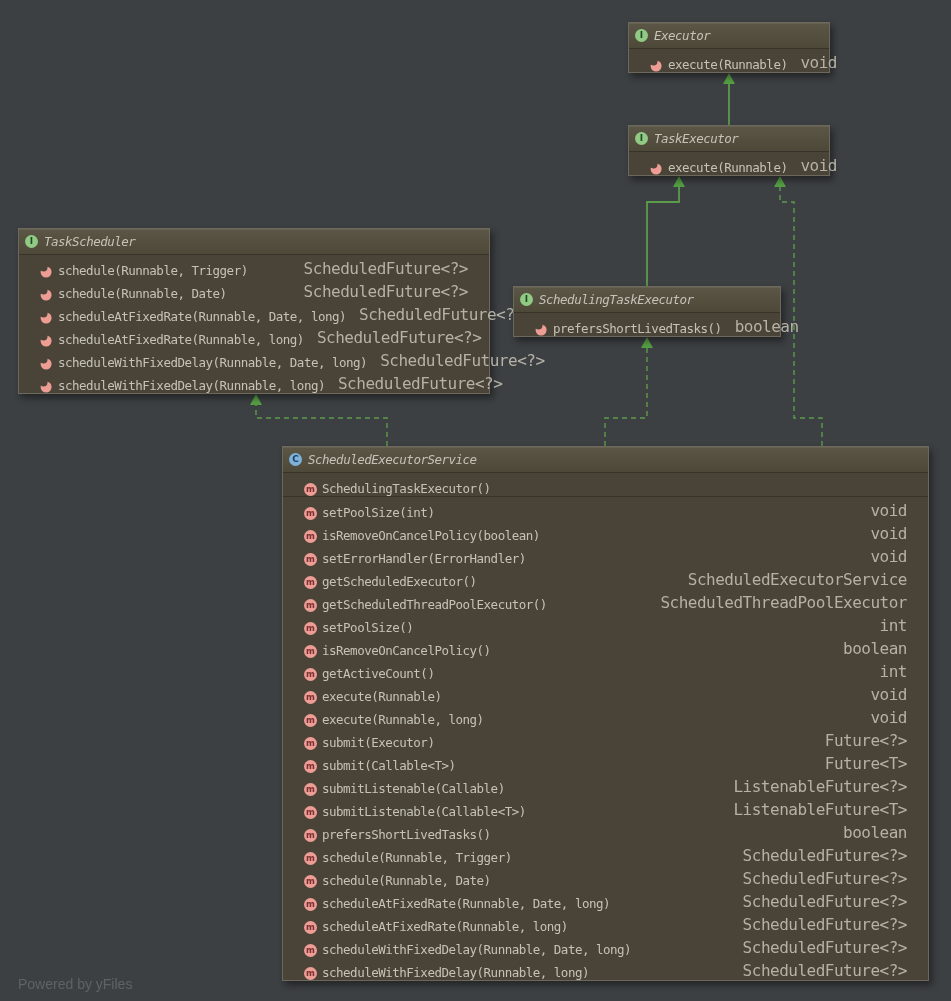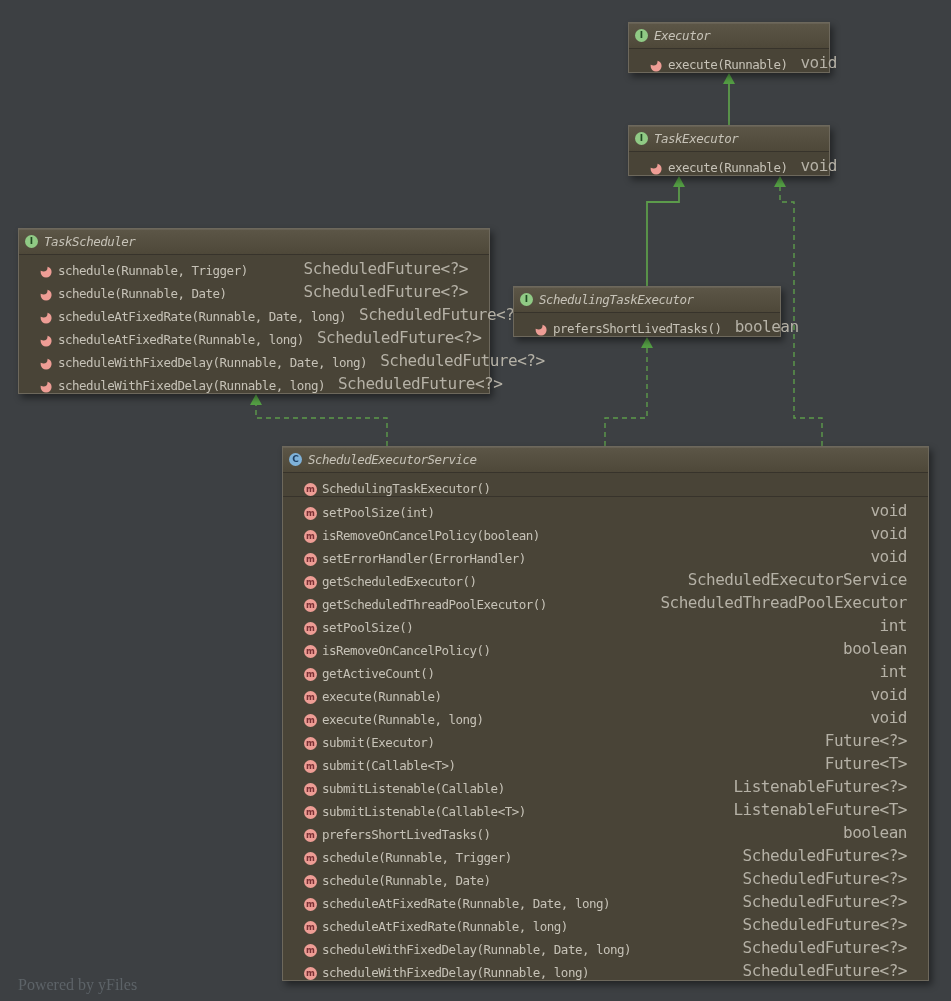--- a/index.html
+++ b/index.html
@@ -41,22 +41,22 @@
   }
   .badge-iface{background:var(--iface-bg); color:var(--iface-fg);}
   .badge-class{background:var(--class-bg); color:var(--class-fg);}
   .badge-method{background:var(--method-bg); color:var(--method-fg); font-size:8.5px;}
   .mark{width:13px; height:13px; flex:none; display:inline-flex;}
   .edge{fill:none; stroke:var(--edge); stroke-width:1.8;}
   .edge.dashed{stroke-width:1.4; stroke-dasharray:5 4;}
   .arrowhead{fill:var(--arrow-fill);}
   .watermark{
     position:absolute; left:18px; top:976px;
-    font-family:Liberation Serif, serif;
-    font-size:16px; color:var(--watermark);
+    font-family:Liberation Sans, sans-serif;
+    font-size:14px; color:var(--watermark);
   }
 </style>
 </head>
 <body>
 
 <svg id="edges-layer" width="951" height="1001">
   <g>
     <polyline class="edge solid" points="729,125 729,84"></polyline>
     <polygon class="arrowhead" points="729,73 723,84 735,84"></polygon>
   </g>

